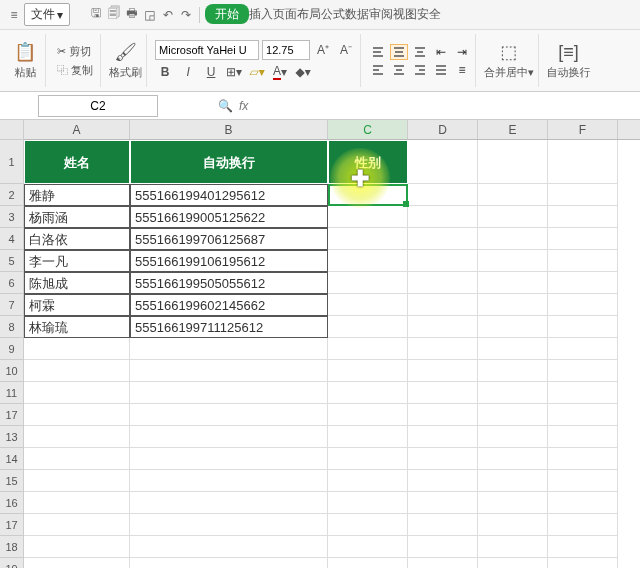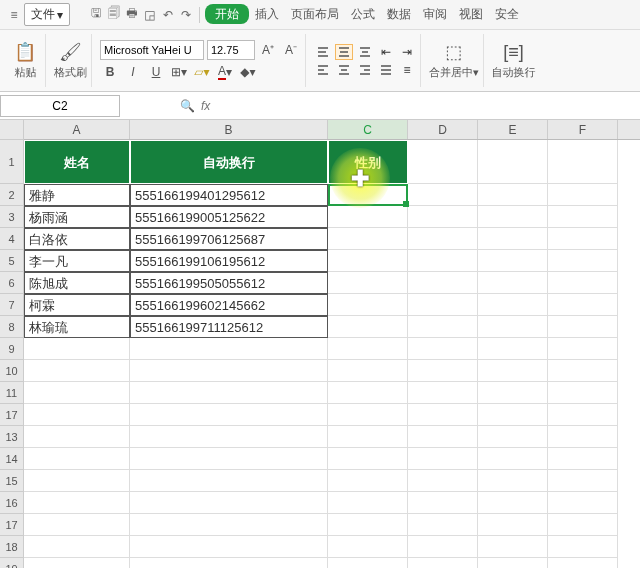--- a/index.html
+++ b/index.html
@@ -1,20 +1,20 @@
 <!DOCTYPE html>
 <html><head>
 <meta charset="utf-8">
 <style>
 * { box-sizing: border-box; margin: 0; padding: 0; }
 body { font-family: "Microsoft YaHei", sans-serif; font-size: 12px; background: #fff; color: #333; width: 640px; height: 568px; overflow: hidden; position: relative; }
 
 
 .menubar { height: 30px; background: #f5f5f5; display: flex; align-items: center; padding: 0 6px; gap: 2px; border-bottom: 1px solid #ddd; }
-.menubar .btn { padding: 3px 6px; color: #555; cursor: pointer; }
+.menubar .btn { padding: 3px 0; color: #555; cursor: pointer; }
 .menubar .file-btn { display: flex; align-items: center; gap: 2px; border: 1px solid #aaa; border-radius: 2px; padding: 2px 6px; margin-right: 16px; background: #fff; }
 .menubar .active-tab { background: #22a045; color: #fff; border-radius: 8px; padding: 3px 10px; }
 .menubar .icon { width: 16px; text-align: center; color: #666; }
 .menubar .sep { width: 1px; height: 16px; background: #ccc; margin: 0 3px; }
 
 
 .ribbon { height: 62px; background: #f8f8f8; border-bottom: 1px solid #ccc; display: flex; align-items: stretch; padding: 4px 6px; gap: 4px; }
 .ribbon-group { display: flex; flex-direction: column; justify-content: center; gap: 2px; padding: 0 4px; border-right: 1px solid #e0e0e0; }
 .ribbon-group.big { flex-direction: column; align-items: center; justify-content: center; text-align: center; min-width: 40px; }
 .ribbon-group.big .big-icon { font-size: 18px; color: #555; }
@@ -22,21 +22,21 @@
 .ribbon-row { display: flex; align-items: center; gap: 3px; }
 .ribbon-row .sm { padding: 1px 3px; font-size: 11px; color: #555; cursor: pointer; }
 .ribbon-row .icon-btn { width: 20px; height: 20px; display: inline-flex; align-items: center; justify-content: center; color: #555; cursor: pointer; }
 .font-input { width: 104px; height: 20px; font-size: 11px; border: 1px solid #bbb; padding: 0 3px; background: #fff; }
 .size-input { width: 48px; height: 20px; font-size: 11px; border: 1px solid #bbb; padding: 0 3px; background: #fff; text-align: left; }
 .align-btn { width: 18px; height: 16px; display: inline-flex; align-items: center; justify-content: center; border: 1px solid transparent; }
 .align-btn.active { border: 1px solid #f4b860; background: #fff3e0; }
 
 
 .namebar { height: 28px; display: flex; align-items: center; border-bottom: 1px solid #ccc; background: #fff; }
-.namebox { width: 120px; height: 22px; border: 1px solid #bbb; font-size: 12px; padding: 0 6px; text-align: center; background: #fff; }
+.namebox { width: 120px; height: 22px; border: 1px solid #bbb; margin-left: 38px; font-size: 12px; padding: 0 6px; text-align: center; background: #fff; }
 .fx-area { display: flex; align-items: center; gap: 6px; margin-left: 60px; }
 .fx-icon { color: #777; font-style: italic; }
 
 
 .grid-wrap { position: relative; height: 448px; overflow: hidden; }
 .col-headers { position: absolute; top: 0; left: 24px; right: 0; height: 20px; display: flex; background: #e8e8e8; border-bottom: 1px solid #bbb; }
 .col-headers .ch { border-right: 1px solid #ccc; text-align: center; font-size: 12px; color: #555; line-height: 20px; }
 .col-headers .ch.active { background: #d8e8d8; color: #22a045; }
 .row-headers { position: absolute; top: 20px; left: 0; width: 24px; }
 .row-headers .rh { height: 22px; border-bottom: 1px solid #ccc; border-right: 1px solid #ccc; text-align: center; font-size: 11px; color: #555; line-height: 22px; background: #e8e8e8; }
@@ -86,20 +86,28 @@
   <span class="icon">↶</span>
   <span class="icon">↷</span>
   <span class="sep"></span>
   <span id="tabs-holder"><span class="btn active-tab">开始</span><span class="btn">插入</span><span class="btn">页面布局</span><span class="btn">公式</span><span class="btn">数据</span><span class="btn">审阅</span><span class="btn">视图</span><span class="btn">安全</span></span>
 </div>
 
 <div class="ribbon">
   <div class="ribbon-group big">
     <span class="big-icon">📋</span>
     <span class="big-label">粘贴</span>
+  </div>
+  <div class="ribbon-group">
+    <div class="ribbon-row">
+        <span class="sm">✂ <span>剪切</span></span>
+      </div>
+    <div class="ribbon-row">
+        <span class="sm">⿻ <span>复制</span></span>
+      </div>
   </div>
   <div class="ribbon-group big">
     <span class="big-icon">🖌</span>
     <span class="big-label">格式刷</span>
   </div>
   <div class="ribbon-group">
     <div class="ribbon-row">
       <input class="font-input" value="Microsoft YaHei U" style="">
       <input class="size-input" value="12.75" style="">
       <span class="icon-btn">A⁺</span>

